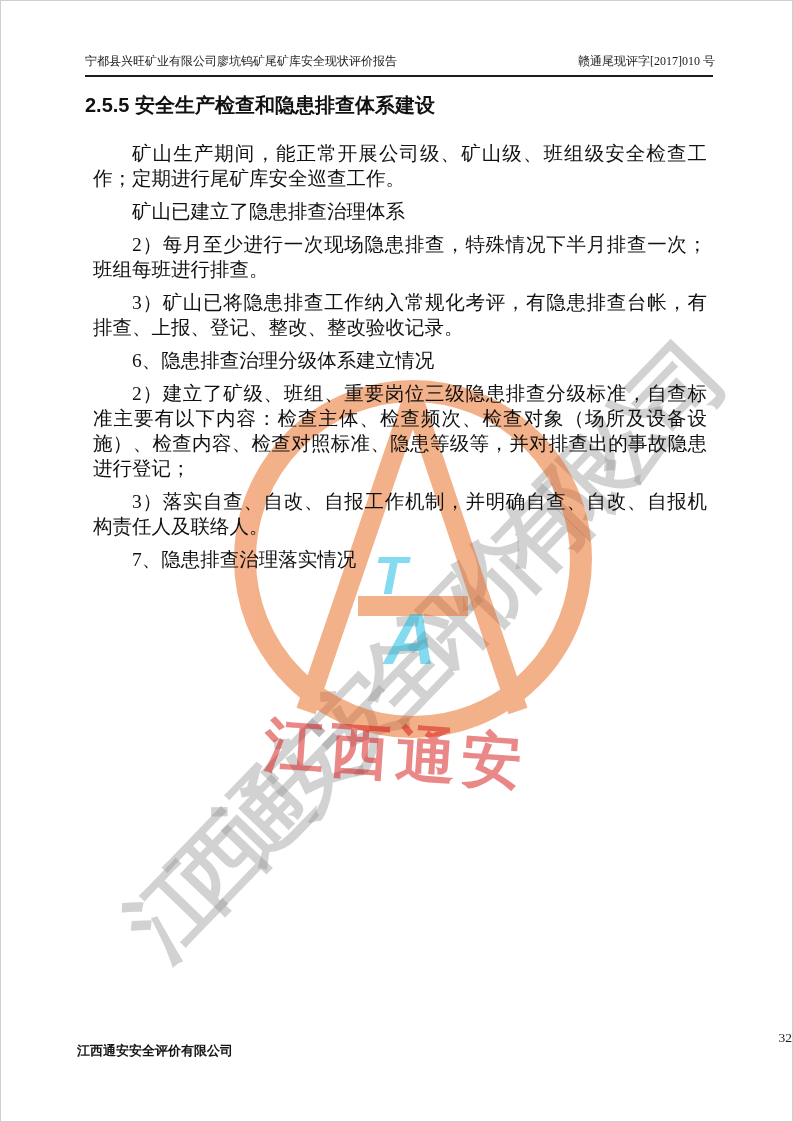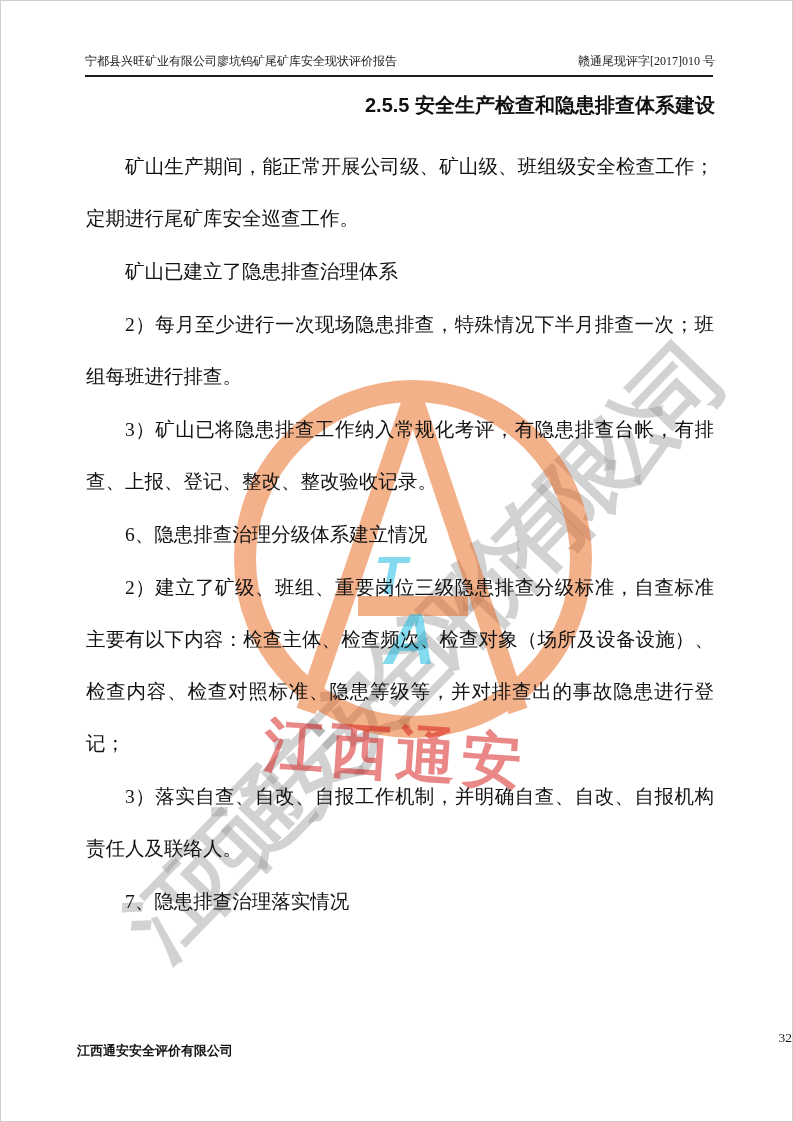--- a/index.html
+++ b/index.html
@@ -56,26 +56,25 @@
     position:absolute;z-index:2;
     left:84px;top:90px;width:630px;
   }
   .doc-title{
     margin:0 0 22px 0;
     font-family:"Liberation Sans","DejaVu Sans",sans-serif;
     font-weight:bold;
     font-size:20px;
     line-height:28px;
     color:#111;
-    text-align:right;
   }
   .paragraphs p{
-    margin:1px;
+    margin:8px;
     font-size:19.5px;
-    line-height:52px;
+    line-height:25px;
     text-align:justify;
     text-indent:2em;
     color:#111;
   }
   
   .page-number{
     position:absolute;z-index:2;
     left:0;top:1029px;width:100%;
     text-align:right;
     font-size:13.5px;

